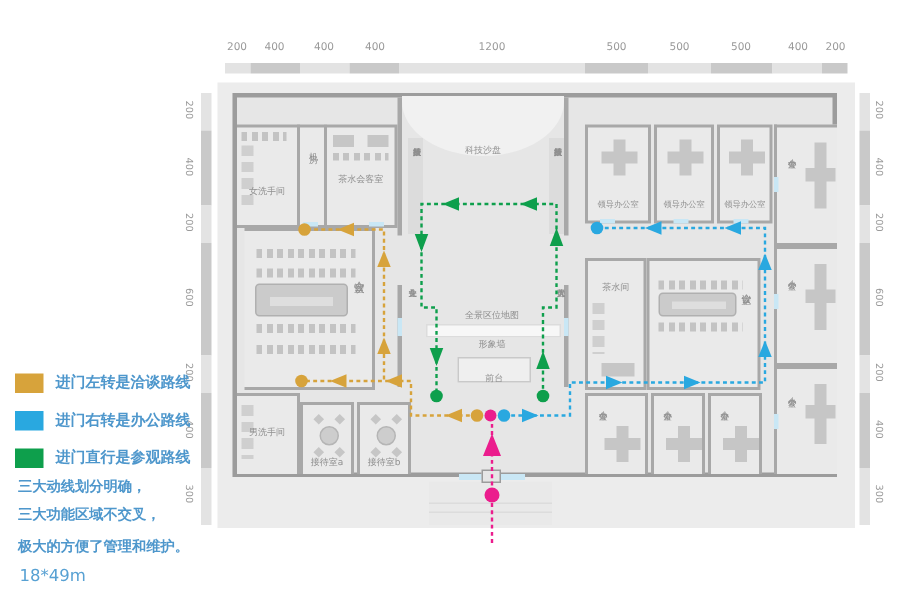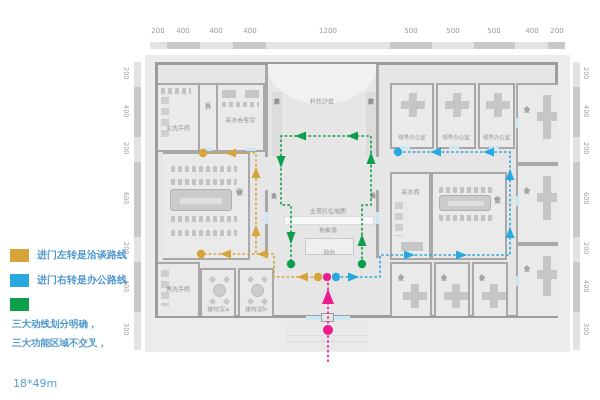--- a/index.html
+++ b/index.html
@@ -296,19 +296,21 @@
     <div class="legend-item">
       <div class="swatch" style="background:#d7a33b;"></div>
       <span class="legend-label">进门左转是洽谈路线</span>
     </div>
     <div class="legend-item">
       <div class="swatch" style="background:#29a8e0;"></div>
       <span class="legend-label">进门右转是办公路线</span>
     </div>
     <div class="legend-item">
       <div class="swatch" style="background:#0e9f4c;"></div>
+      <span class="legend-label">进门直行是参观路线</span>
     </div>
   </div>
   <span class="note" style="left:12px;top:337px;">三大功能区域不交叉，</span>
   <span class="note" style="left:12px;top:318px;">三大动线划分明确，</span>
+  <span class="note" style="left:12px;top:358px;">极大的方便了管理和维护。</span>
   <span class="sizenote" style="left:13px;top:377px;">18*49m</span>
 
 </div>
 
 </body></html>

